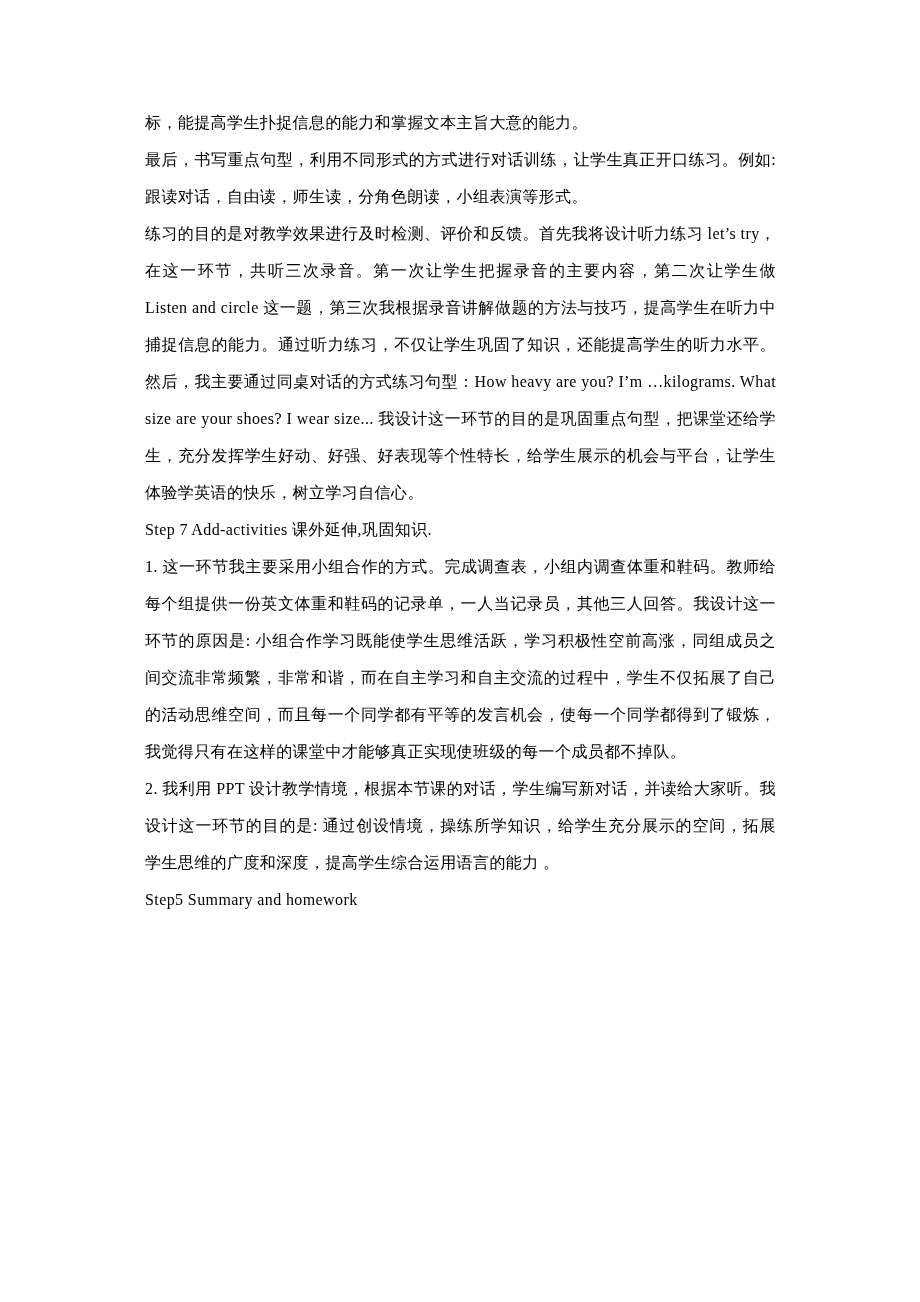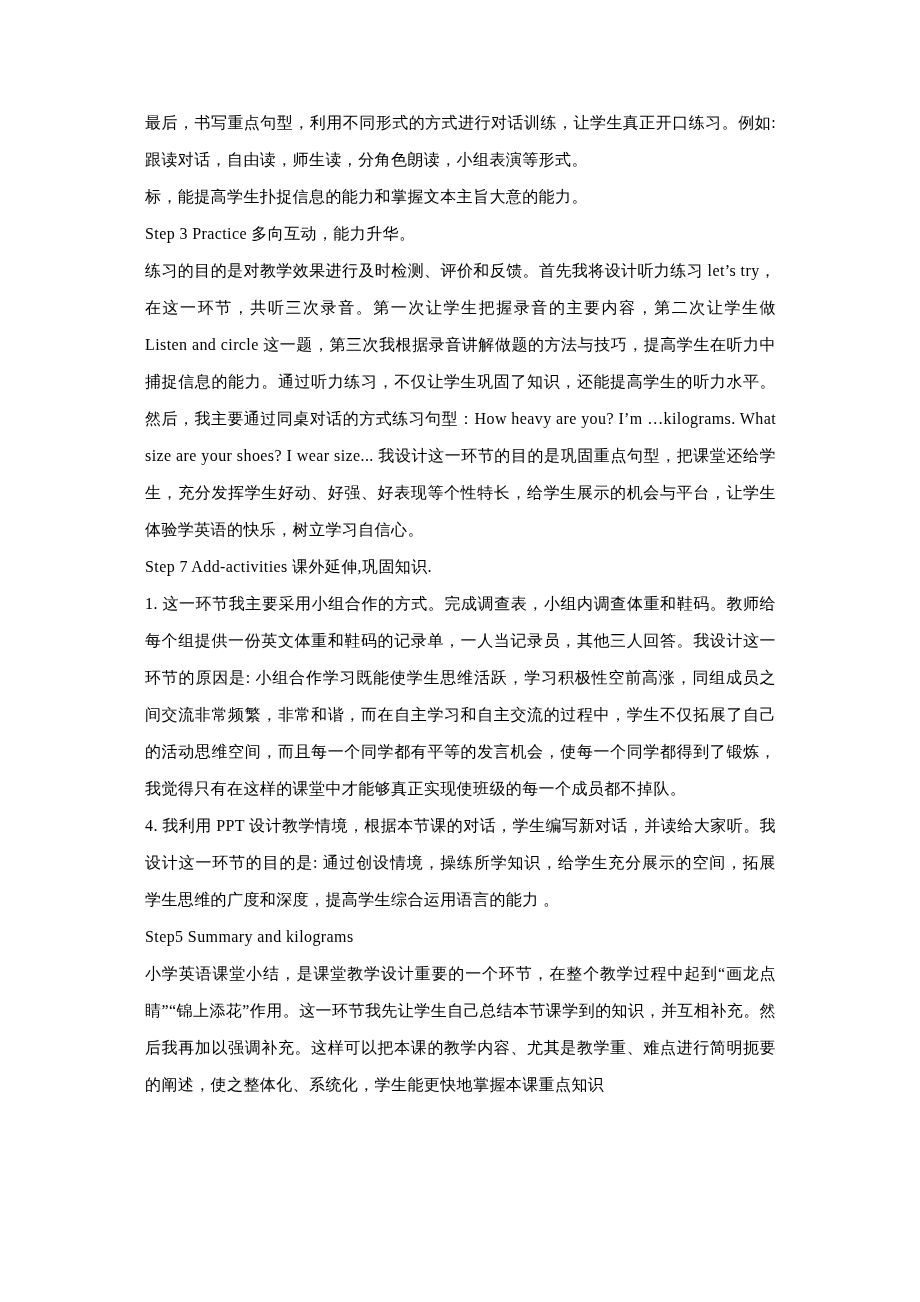--- a/index.html
+++ b/index.html
@@ -27,22 +27,20 @@
     text-align: justify;
     text-justify: inter-ideograph;
     letter-spacing: 0.4px;
     word-break: break-word;
   }
 </style>
 </head>
 <body>
 
 <div class="page">
+  <p class="para">标，能提高学生扑捉信息的能力和掌握文本主旨大意的能力。</p>
   <p class="para">最后，书写重点句型，利用不同形式的方式进行对话训练，让学生真正开口练习。例如: 跟读对话，自由读，师生读，分角色朗读，小组表演等形式。</p>
-  <p class="para">标，能提高学生扑捉信息的能力和掌握文本主旨大意的能力。</p>
-  <p class="para">Step 3 Practice 多向互动，能力升华。</p>
   <p class="para">练习的目的是对教学效果进行及时检测、评价和反馈。首先我将设计听力练习 let’s try，在这一环节，共听三次录音。第一次让学生把握录音的主要内容，第二次让学生做 Listen and circle 这一题，第三次我根据录音讲解做题的方法与技巧，提高学生在听力中捕捉信息的能力。通过听力练习，不仅让学生巩固了知识，还能提高学生的听力水平。然后，我主要通过同桌对话的方式练习句型：How heavy are you? I’m …kilograms. What size are your shoes? I wear size... 我设计这一环节的目的是巩固重点句型，把课堂还给学生，充分发挥学生好动、好强、好表现等个性特长，给学生展示的机会与平台，让学生体验学英语的快乐，树立学习自信心。</p>
   <p class="para">Step 7  Add-activities 课外延伸,巩固知识.</p>
   <p class="para">1. 这一环节我主要采用小组合作的方式。完成调查表，小组内调查体重和鞋码。教师给每个组提供一份英文体重和鞋码的记录单，一人当记录员，其他三人回答。我设计这一环节的原因是: 小组合作学习既能使学生思维活跃，学习积极性空前高涨，同组成员之间交流非常频繁，非常和谐，而在自主学习和自主交流的过程中，学生不仅拓展了自己的活动思维空间，而且每一个同学都有平等的发言机会，使每一个同学都得到了锻炼，我觉得只有在这样的课堂中才能够真正实现使班级的每一个成员都不掉队。</p>
-  <p class="para">4. 我利用 PPT 设计教学情境，根据本节课的对话，学生编写新对话，并读给大家听。我设计这一环节的目的是: 通过创设情境，操练所学知识，给学生充分展示的空间，拓展学生思维的广度和深度，提高学生综合运用语言的能力 。</p>
-  <p class="para">Step5 Summary and kilograms</p>
-  <p class="para">小学英语课堂小结，是课堂教学设计重要的一个环节，在整个教学过程中起到“画龙点睛”“锦上添花”作用。这一环节我先让学生自己总结本节课学到的知识，并互相补充。然后我再加以强调补充。这样可以把本课的教学内容、尤其是教学重、难点进行简明扼要的阐述，使之整体化、系统化，学生能更快地掌握本课重点知识</p>
+  <p class="para">2. 我利用 PPT 设计教学情境，根据本节课的对话，学生编写新对话，并读给大家听。我设计这一环节的目的是: 通过创设情境，操练所学知识，给学生充分展示的空间，拓展学生思维的广度和深度，提高学生综合运用语言的能力 。</p>
+  <p class="para">Step5 Summary and homework</p>
 </div>
 
 </body></html>

